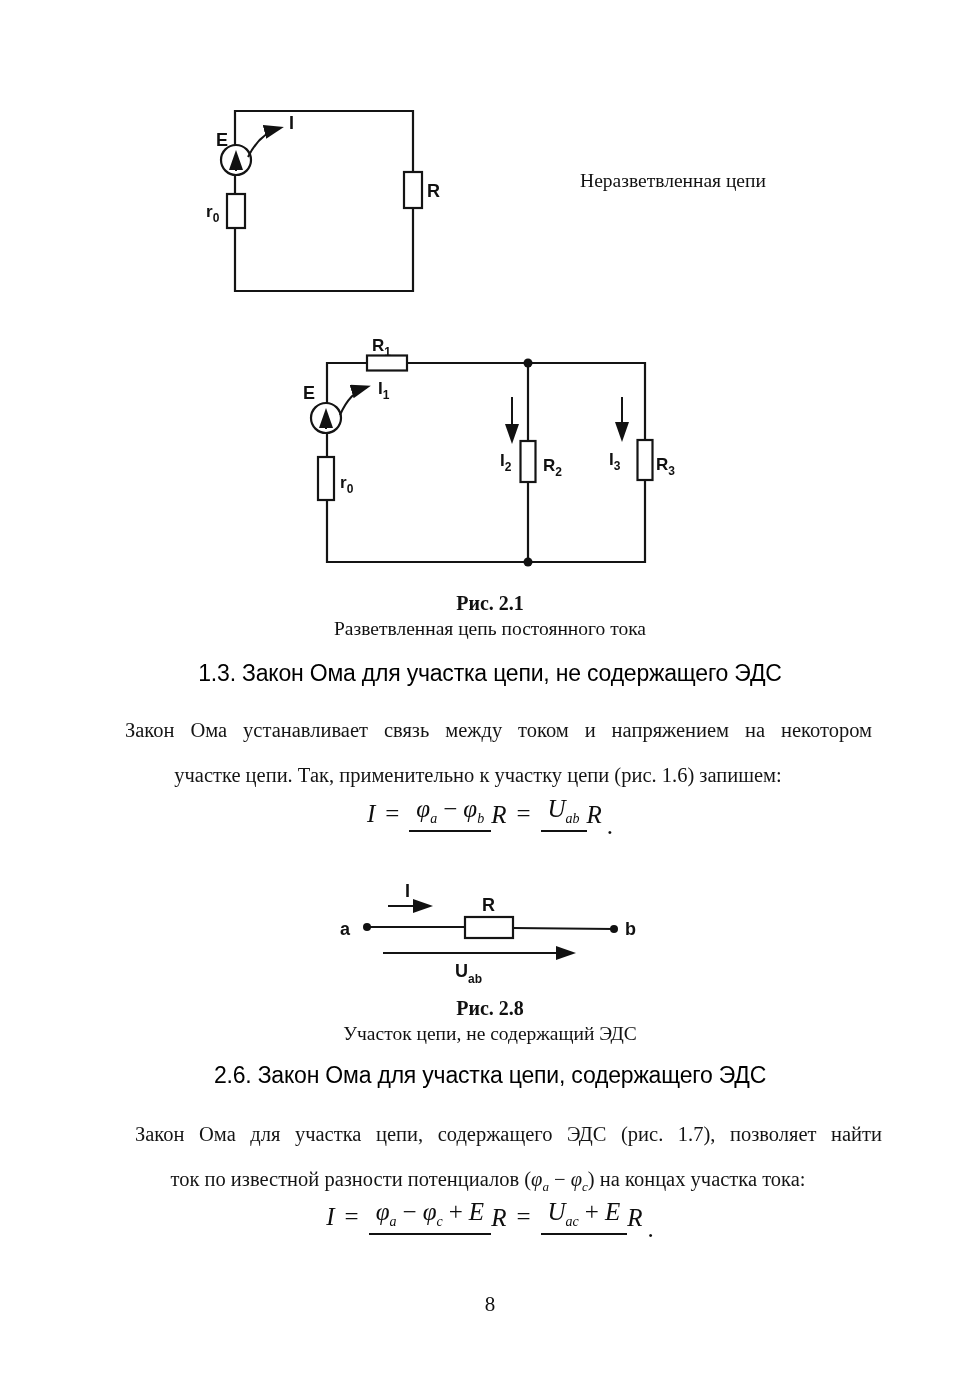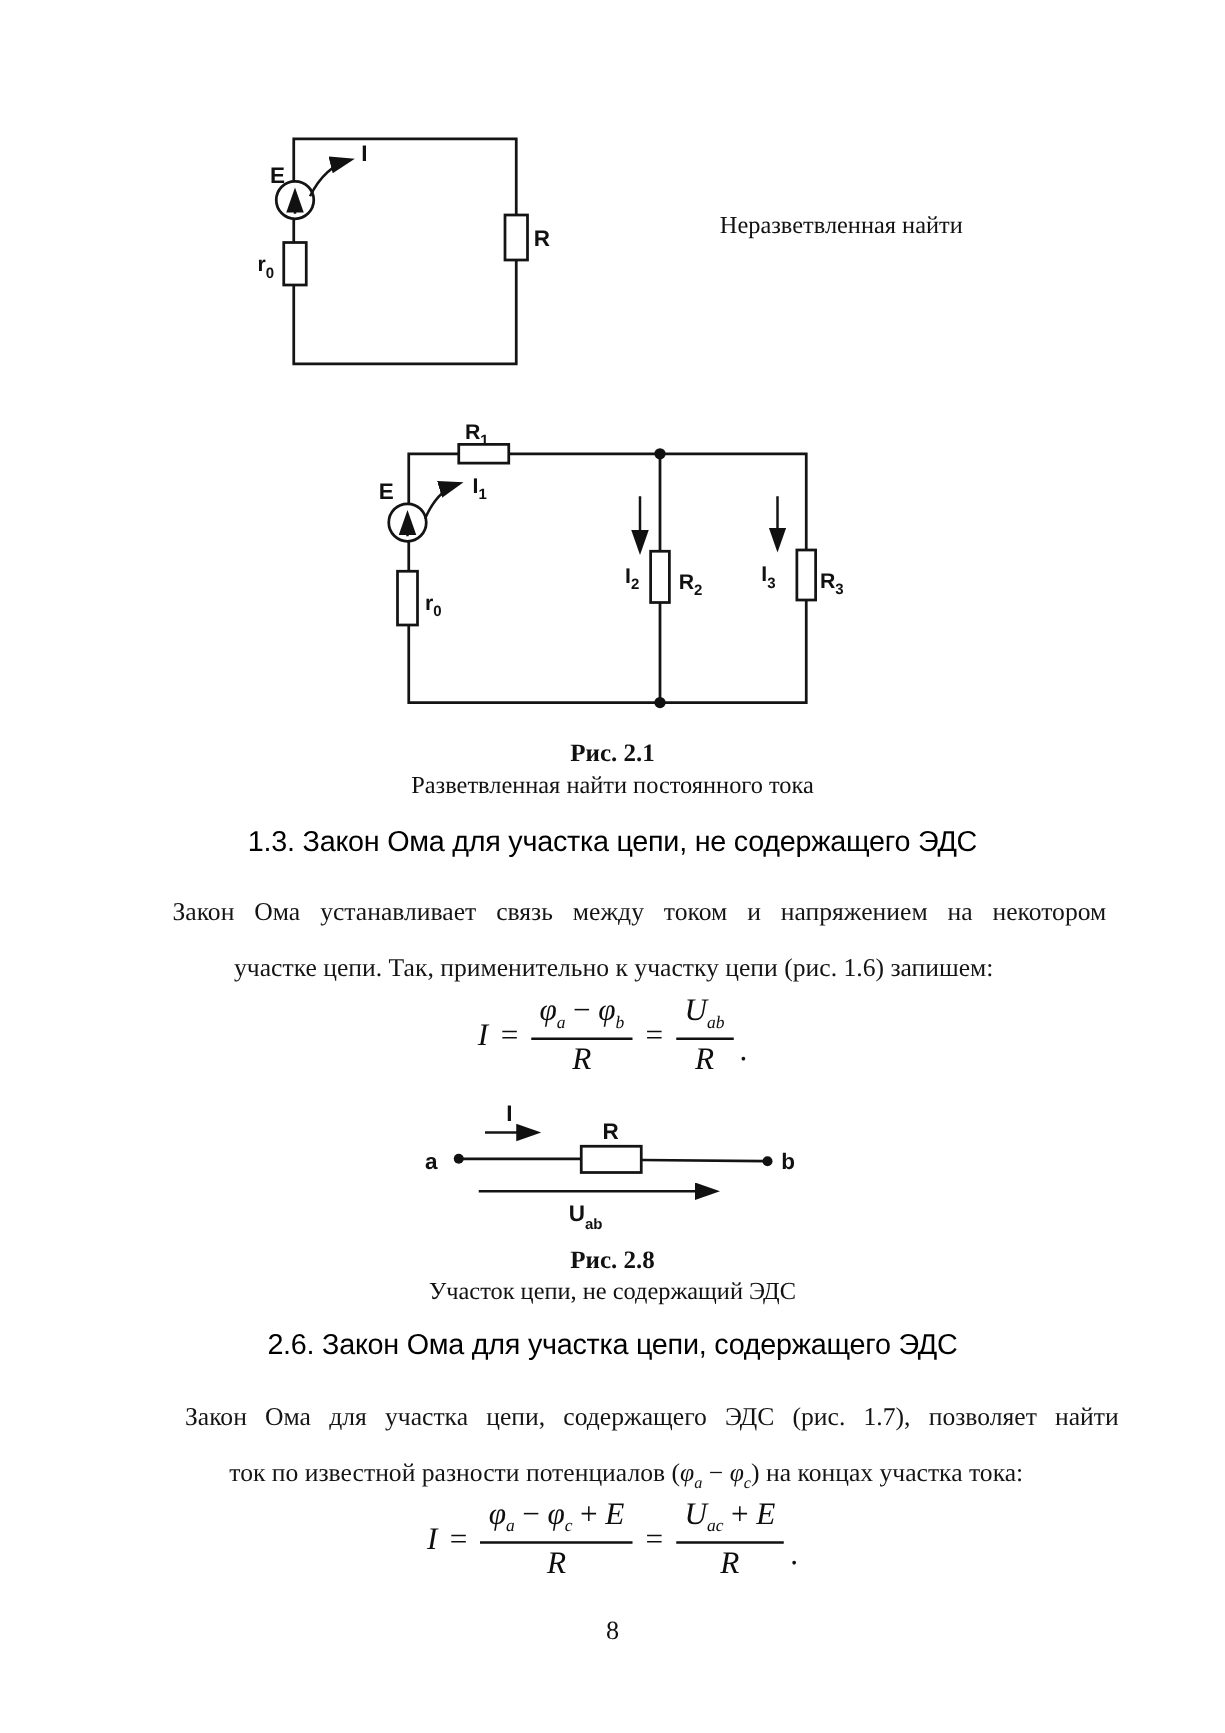--- a/index.html
+++ b/index.html
@@ -10,32 +10,32 @@
   .abs{position:absolute;}
   svg text{font-family:"Liberation Sans",sans-serif;font-weight:bold;fill:#111;}
   .caption{text-align:center;line-height:26px;}
   .caption .cap-title{font-weight:bold;font-size:20px;}
   .caption .cap-text{font-size:19.5px;}
   .heading{
     width:980px;text-align:center;font-family:"Liberation Sans",sans-serif;
     font-weight:normal;font-size:23px;letter-spacing:-0.2px;color:#000;
   }
   .para{
-    left:97px;width:788px;font-size:20.5px;line-height:45px;color:#141414;
+    left:84px;width:788px;font-size:20.5px;line-height:45px;color:#141414;
   }
   .para .line1{text-align:justify;text-align-last:justify;text-indent:41px;white-space:nowrap;}
   .para .line2{text-align:center;}
   .para sub{font-size:13px;}
   .formula-row{
     width:980px;display:flex;justify-content:center;align-items:center;
     font-family:"Liberation Serif",serif;font-style:italic;font-size:25px;color:#0e0e0e;
   }
   .formula-row .f-eq{margin:0 10px;font-style:normal;}
   .formula-row .f-op{margin:0 6px;font-style:normal;}
-  .frac{display:inline-flex;flex-direction:column;align-items:center;}
+  .frac{display:inline-flex;flex-direction:row;align-items:center;}
   .frac .num{border-bottom:2px solid #111;padding:0 7px 3px;white-space:nowrap;}
   .frac .den{padding-top:2px;}
   .formula-row sub{font-size:14px;font-style:italic;}
   .f-period{font-style:normal;transform:translateY(12px);margin-left:5px;}
   .pagenum{width:980px;text-align:center;font-size:21px;color:#111;}
 </style>
 </head>
 <body>
 
 <div class="page">
@@ -52,21 +52,21 @@
     <rect x="27" y="99" width="18" height="34" fill="#fff" stroke="#141414" stroke-width="2.2"></rect>
     <rect x="204" y="77" width="18" height="36" fill="#fff" stroke="#141414" stroke-width="2.2"></rect>
     <path d="M48,62 Q60,38 80,33" fill="none" stroke="#141414" stroke-width="2" marker-end="url(#arr14)"></path>
     <text x="16" y="51" font-size="18">E</text>
     <text x="89" y="34" font-size="18">I</text>
     <text x="6" y="122" font-size="17"><tspan>r</tspan><tspan dy="5" font-size="12">0</tspan></text>
     <text x="227" y="102" font-size="18">R</text>
   </svg>
 
   <div class="abs caption" style="left:493px;top:168px;width:360px;">
-    <div class="cap-text">Неразветвленная найти</div>
+    <div class="cap-text">Неразветвленная цепи</div>
   </div>
 
   <svg class="abs" style="left:295px;top:335px;" width="380" height="240" viewBox="0 0 380 240">
     <defs>
       <marker id="arr15" markerWidth="11" markerHeight="8" refX="8" refY="3.5" orient="auto">
         <path d="M0,0 L10,3.5 L0,7 Z" fill="#111"></path>
       </marker>
     </defs>
     <path d="M32,28 H350 V227 H32 Z" fill="none" stroke="#141414" stroke-width="2.2"></path>
     <line x1="233" y1="28" x2="233" y2="227" stroke="#141414" stroke-width="2.2"></line>
@@ -86,21 +86,21 @@
     <text x="8" y="64" font-size="18">E</text>
     <text x="45" y="153" font-size="17"><tspan>r</tspan><tspan dy="5" font-size="12">0</tspan></text>
     <text x="205" y="131" font-size="17"><tspan>I</tspan><tspan dy="5" font-size="12">2</tspan></text>
     <text x="248" y="136" font-size="17"><tspan>R</tspan><tspan dy="5" font-size="12">2</tspan></text>
     <text x="314" y="130" font-size="17"><tspan>I</tspan><tspan dy="5" font-size="12">3</tspan></text>
     <text x="361" y="135" font-size="17"><tspan>R</tspan><tspan dy="5" font-size="12">3</tspan></text>
   </svg>
 
   <div class="abs caption" style="left:290px;top:590px;width:400px;">
     <div class="cap-title">Рис. 2.1</div>
-    <div class="cap-text">Разветвленная найти постоянного тока</div>
+    <div class="cap-text">Разветвленная цепь постоянного тока</div>
   </div>
 
   <div class="abs heading" style="top:660px;">1.3. Закон Ома для участка цепи, не содержащего ЭДС</div>
 
   <div class="abs para" style="top:708px;">
     <div class="line1">Закон Ома устанавливает связь между током и напряжением на некотором</div>
     <div class="line2">участке цепи. Так, применительно к участку цепи (рис. 1.6) запишем:</div>
   </div>
 
   <div class="abs formula-row" style="top:795px;">

